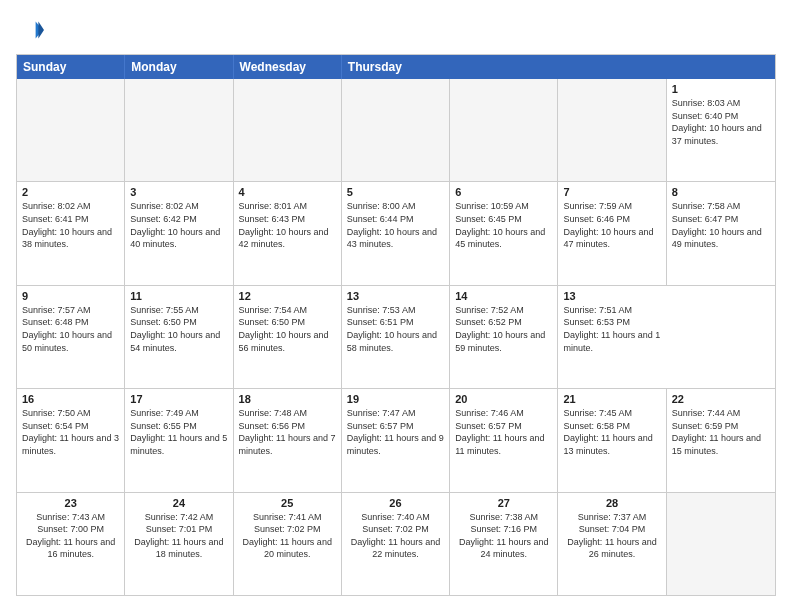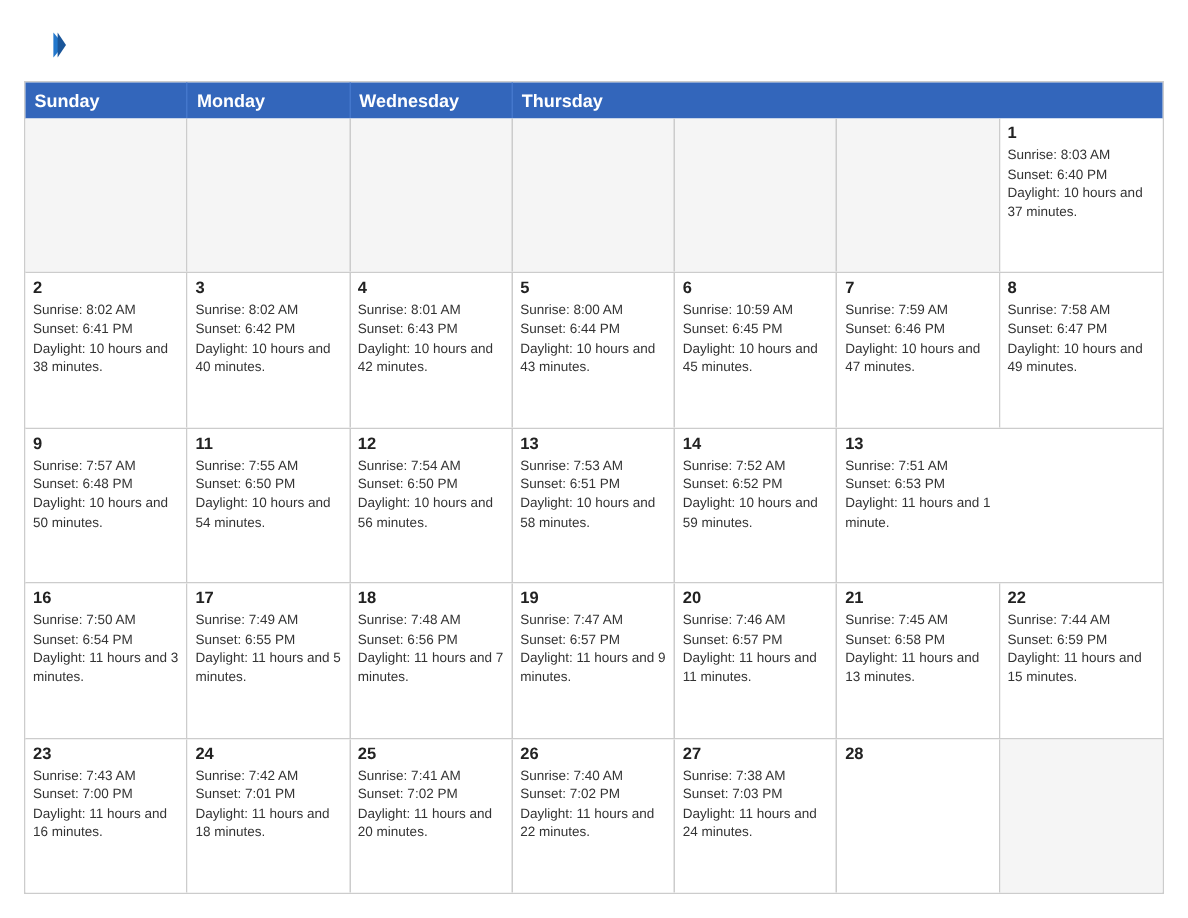--- a/index.html
+++ b/index.html
@@ -76,21 +76,21 @@
       flex: 1;
       display: flex;
       flex-direction: column;
     }
     .cal-row {
       display: grid;
       grid-template-columns: repeat(7, 1fr);
       flex: 1;
       border-bottom: 1px solid #ccc;
     }
-    .cal-row:last-child { border-bottom: none; }
+    .cal-row:last-child { border-bottom: none; text-align: center; }
     .cal-cell {
       border-right: 1px solid #ccc;
       padding: 4px 5px;
       font-size: 9.5px;
       color: #333;
       vertical-align: top;
       overflow: hidden;
       background: #fff;
     }
     .cal-cell:last-child { border-right: none; }
@@ -297,23 +297,26 @@
           </div>
           <div class="cal-cell">
             <div class="day-num">26</div>
             <div class="day-info">Sunrise: 7:40 AM
 Sunset: 7:02 PM
 Daylight: 11 hours and 22 minutes.</div>
           </div>
           <div class="cal-cell">
             <div class="day-num">27</div>
             <div class="day-info">Sunrise: 7:38 AM
-Sunset: 7:03 PM
+Sunset: 7:16 PM
 Daylight: 11 hours and 24 minutes.</div>
           </div>
           <div class="cal-cell">
             <div class="day-num">28</div>
+            <div class="day-info">Sunrise: 7:37 AM
+Sunset: 7:04 PM
+Daylight: 11 hours and 26 minutes.</div>
           </div>
           <div class="cal-cell empty"></div>
         </div>
       </div>
   </div>
 </div>
 
 </body></html>

